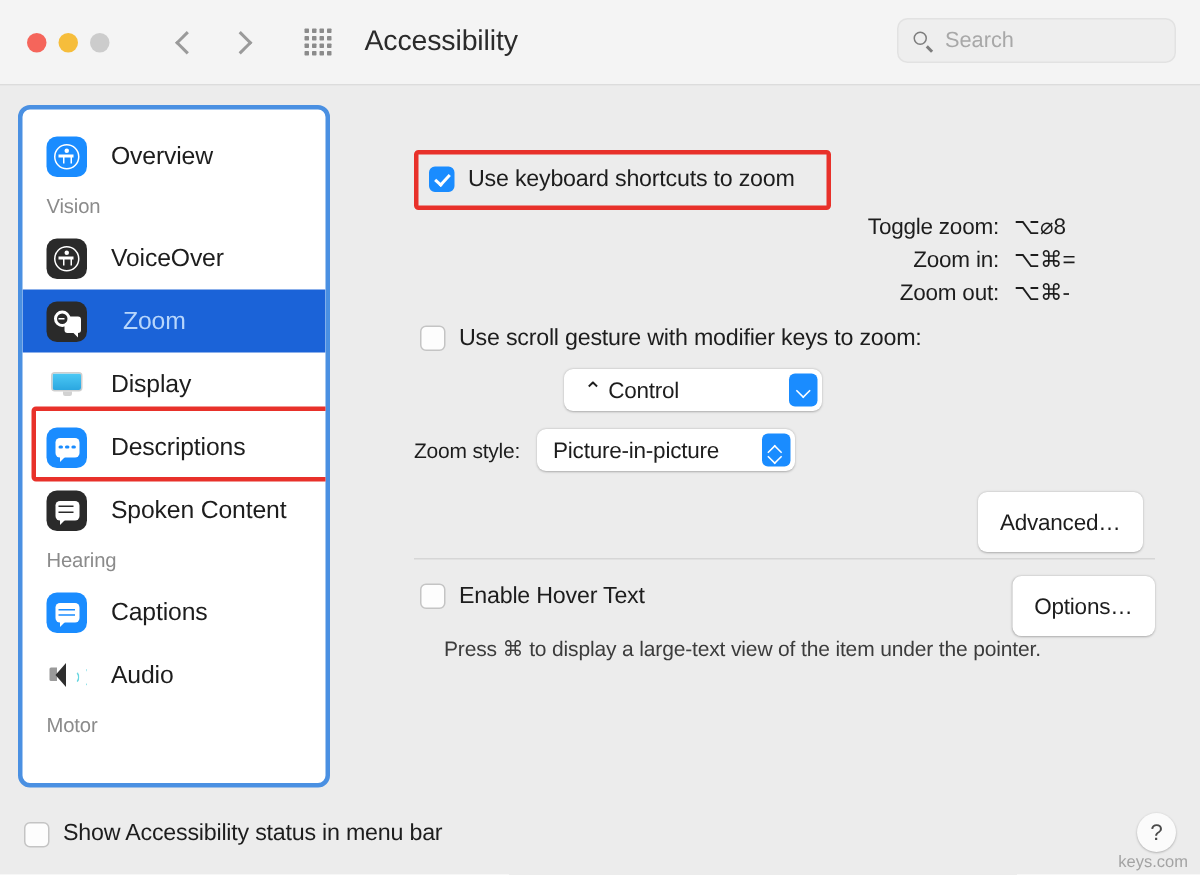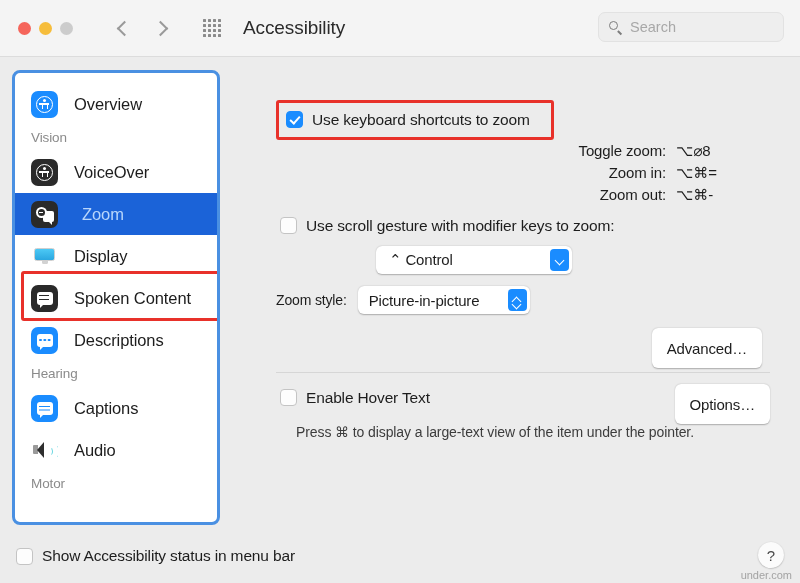--- a/index.html
+++ b/index.html
@@ -671,35 +671,35 @@
         <span class="sico plain">
           <span class="glyph-display">
               <span class="scr"></span>
               <span class="stand"></span>
             </span>
         </span>
         <span class="side-label">Display</span>
       </div>
 
       <div class="side-row">
+        <span class="sico blue">
+          <span class="glyph-captions">
+              <span class="bubble-dots"></span>
+            </span>
+        </span>
+        <span class="side-label">Descriptions</span>
+      </div>
+
+      <div class="side-row">
         <span class="sico dark">
           <span class="glyph-bubble">
               <span class="bubble-lines"></span>
             </span>
         </span>
         <span class="side-label">Spoken Content</span>
-      </div>
-
-      <div class="side-row">
-        <span class="sico blue">
-          <span class="glyph-captions">
-              <span class="bubble-dots"></span>
-            </span>
-        </span>
-        <span class="side-label">Descriptions</span>
       </div>
 
       <div class="side-group">Hearing</div>
 
       <div class="side-row">
         <span class="sico blue">
           <span class="glyph-captions">
               <span class="cap-lines"></span>
             </span>
         </span>
@@ -746,21 +746,21 @@
         <span class="sc-keys">⌥⌘-</span>
       </div>
     </div>
 
     <div class="cb-row scroll-row">
       <span class="checkbox off"></span>
       <span class="cb-label">Use scroll gesture with modifier keys to zoom:</span>
     </div>
 
     <div class="modifier-popup">
-      <div class="popup" style="width:196px;padding-left:13px;">
+      <div class="popup" style="width:172px;padding-left:13px;">
         <span class="ptext">⌃ Control</span>
         <span class="pbtn down" style="margin-left:auto;"></span>
       </div>
     </div>
 
     <div class="zoomstyle-row">
       <span class="zs-label">Zoom style:</span>
       <div class="popup zoomstyle-popup">
         <span class="ptext">Picture-in-picture</span>
         <span class="pbtn updown" style="margin-left:auto;"></span>
@@ -780,15 +780,15 @@
 
     <div class="hover-note">Press ⌘ to display a large-text view of the item under the pointer.</div>
   </div>
 
   <div class="cb-row bottom-cb">
     <span class="checkbox off"></span>
     <span class="cb-label">Show Accessibility status in menu bar</span>
   </div>
 
   <div class="help-btn">?</div>
-  <div class="watermark">under.com</div>
+  <div class="watermark">keys.com</div>
 
 </div>
 
 </body></html>

